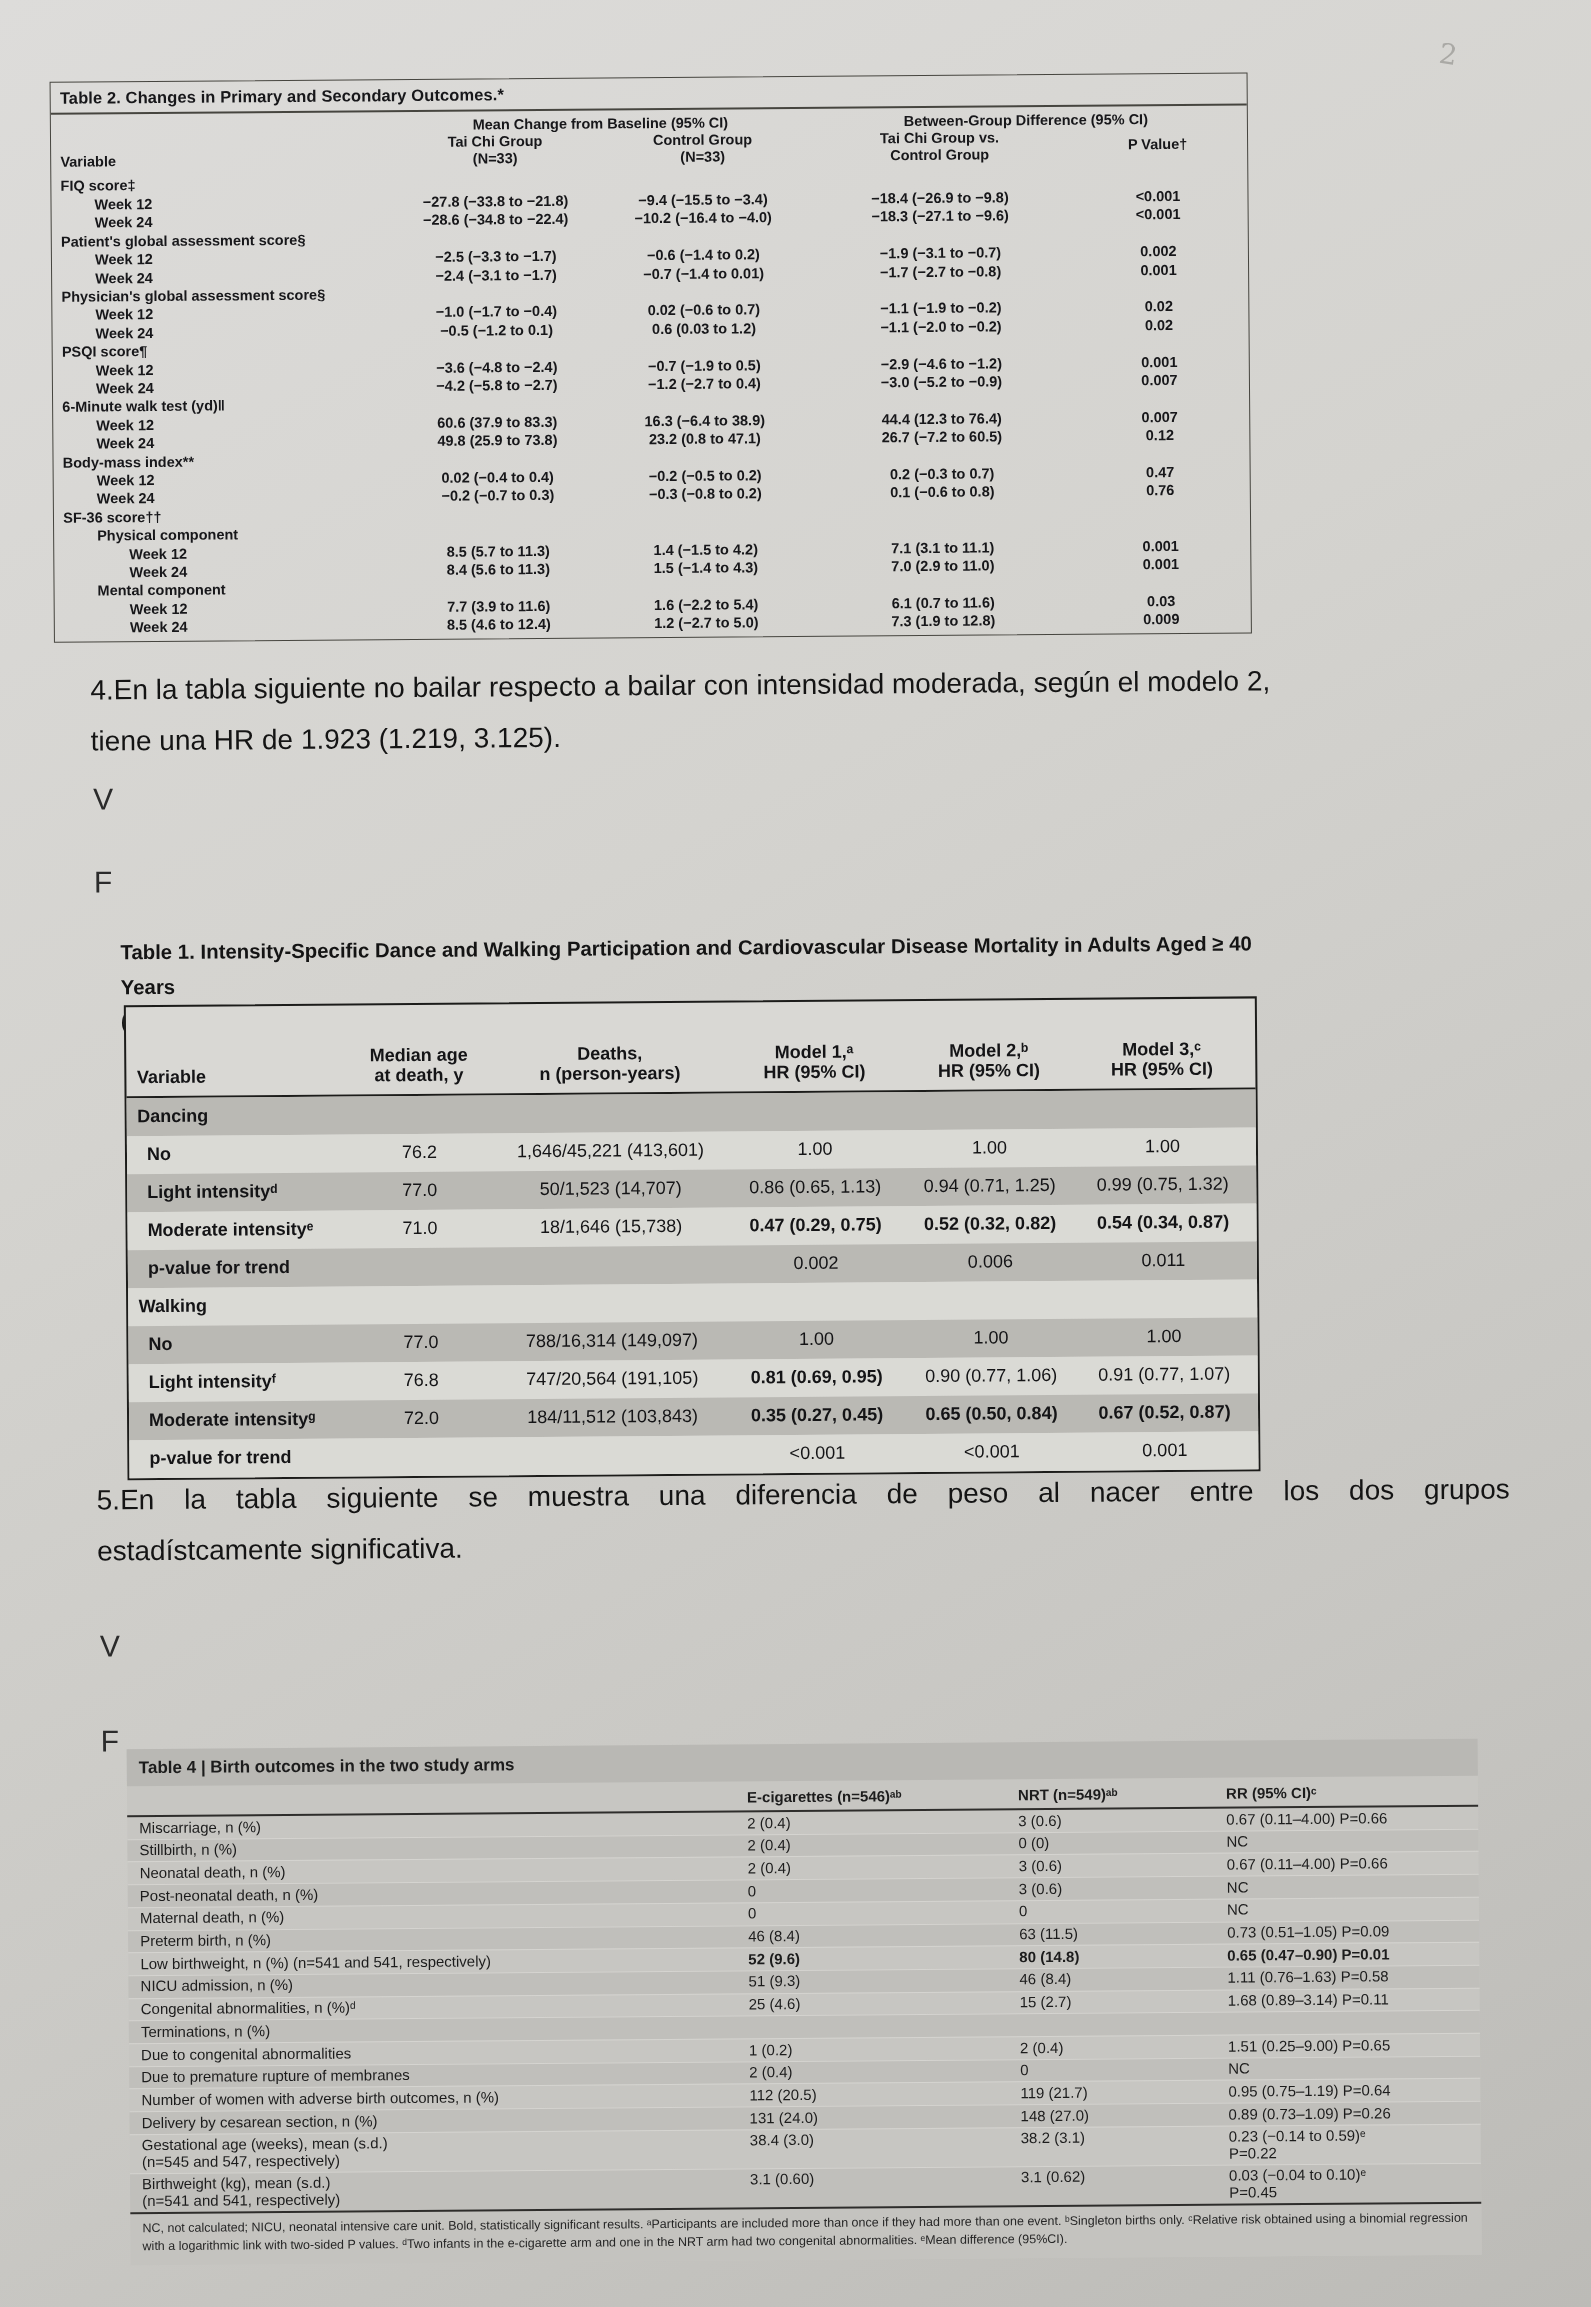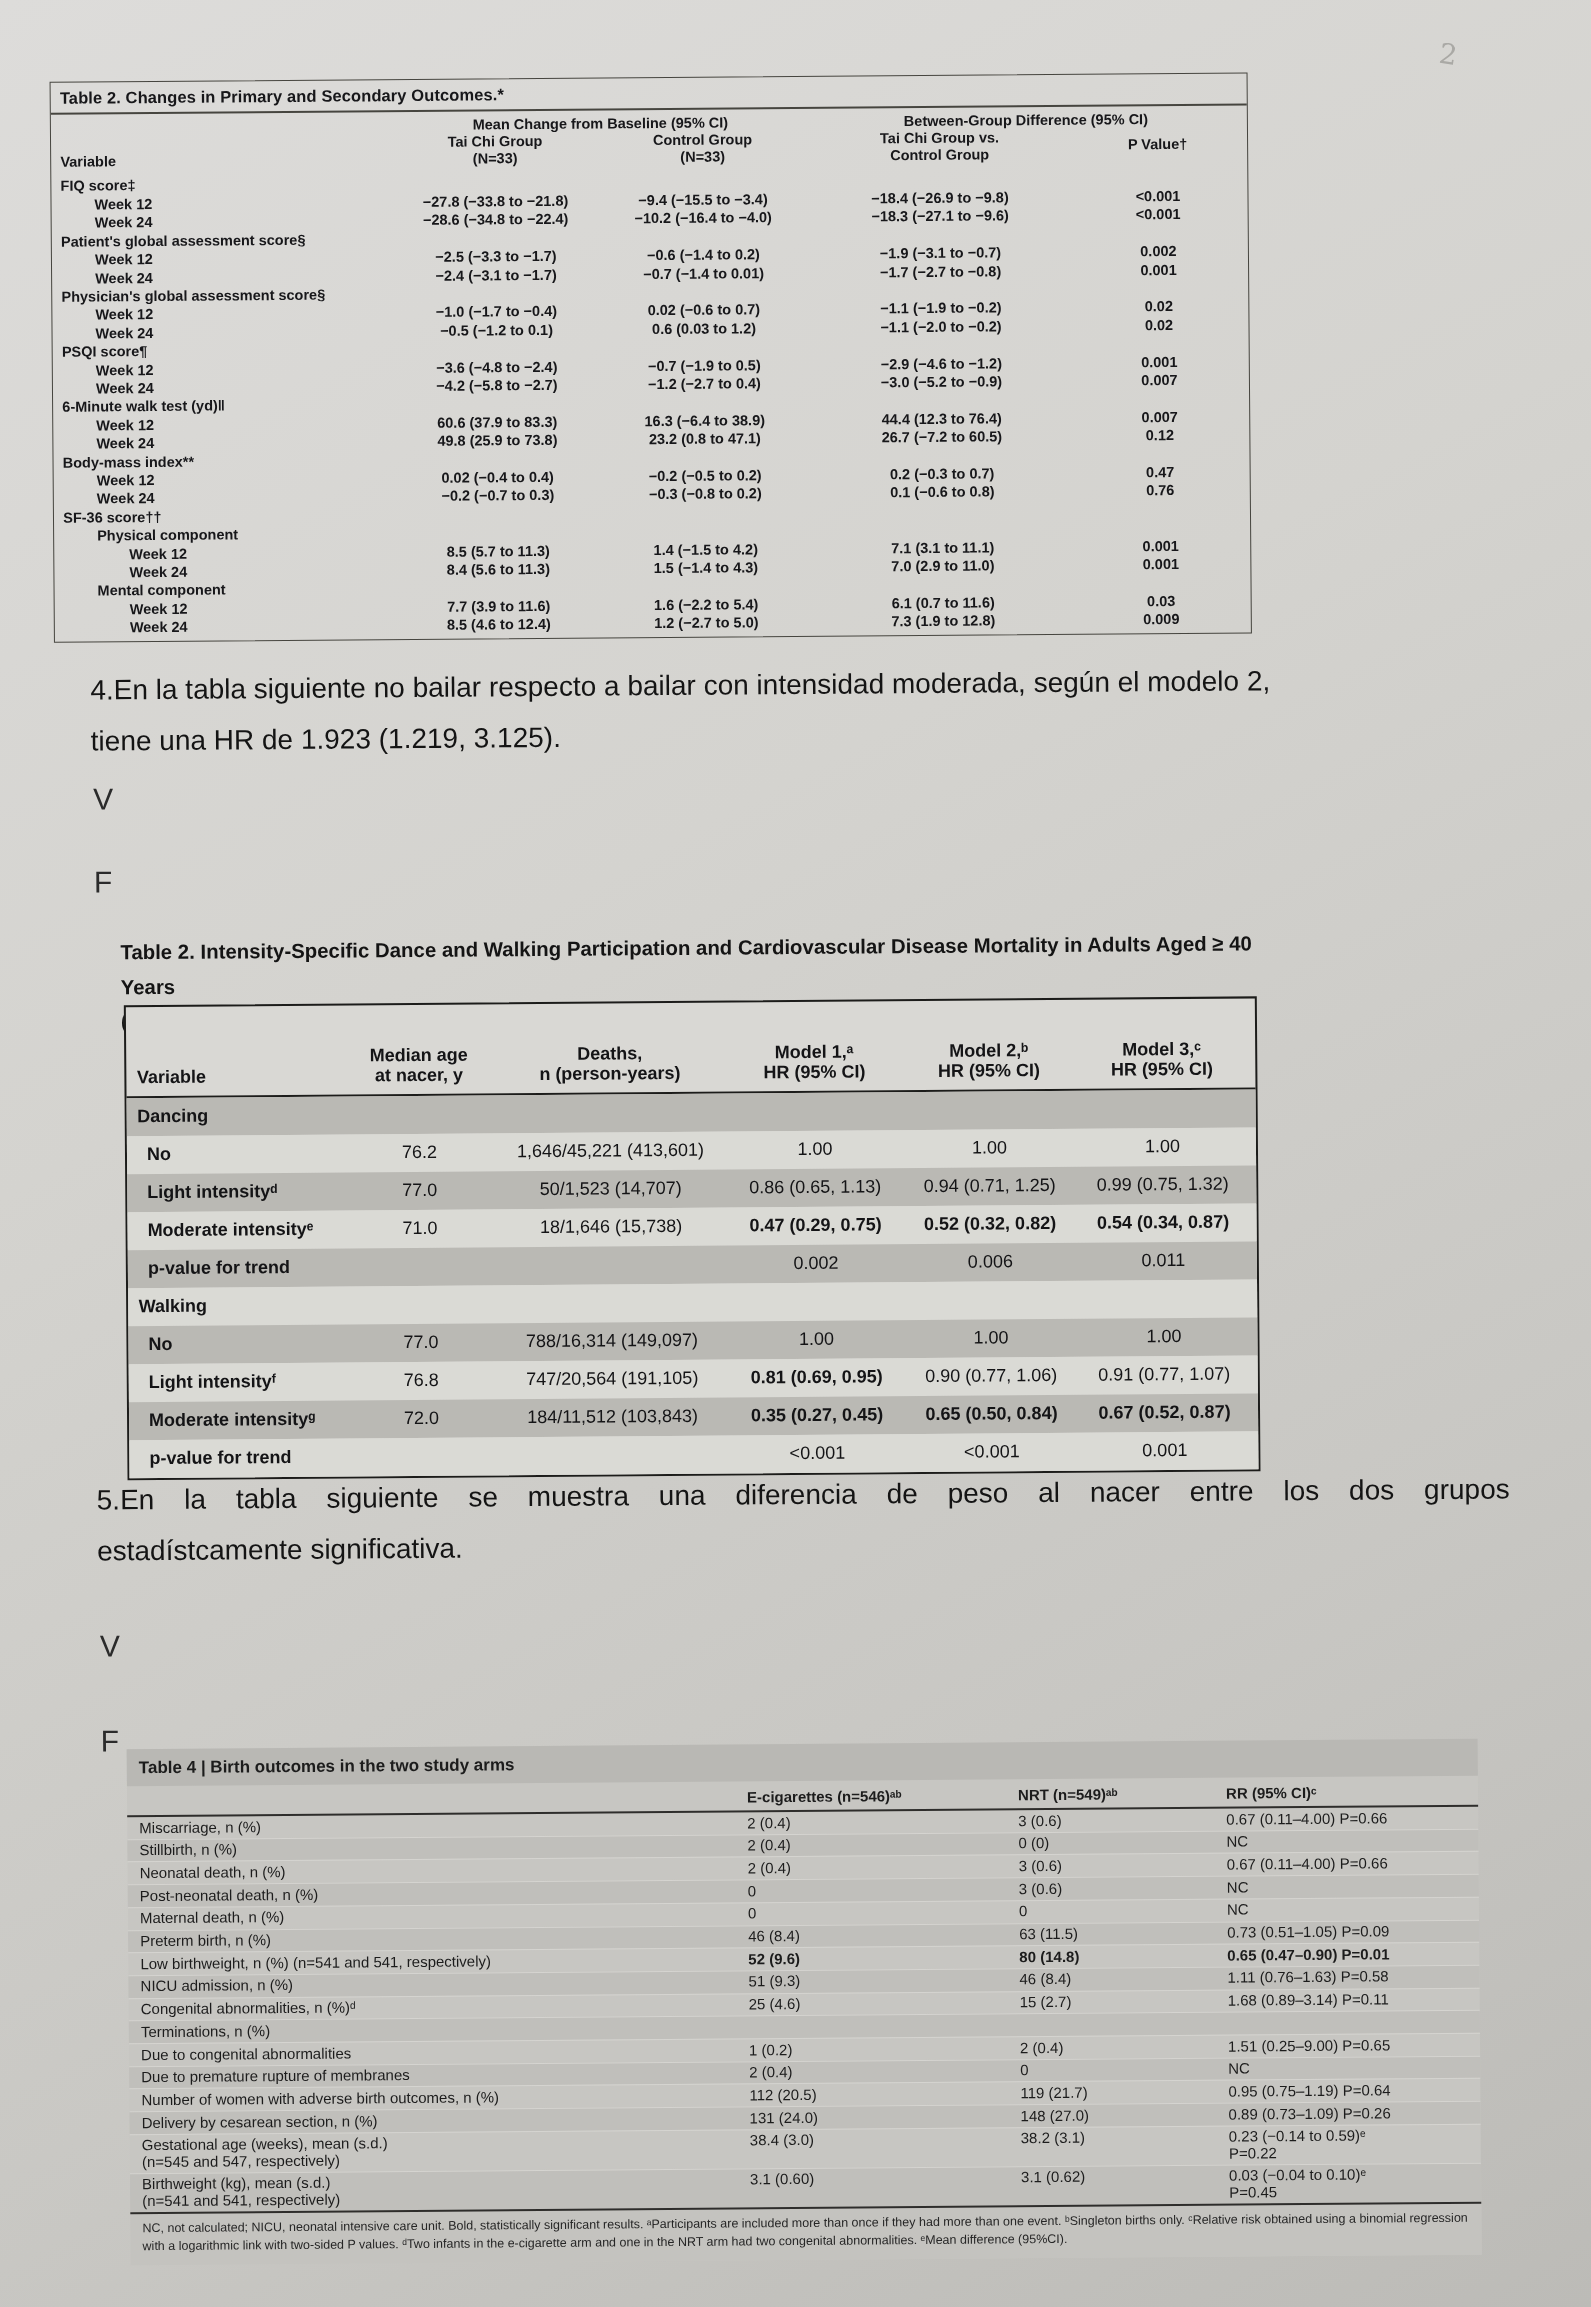--- a/index.html
+++ b/index.html
@@ -242,29 +242,29 @@
     </section>
 
     <div class="q" style="top:660px;">
       <span class="lblock">4.En la tabla siguiente no bailar respecto a bailar con intensidad moderada, según el modelo 2,</span>
       <span class="lblock">tiene una HR de 1.923 (1.219, 3.125).</span>
     </div>
     <div class="opt" style="top:777px;">V</div>
     <div class="opt" style="top:860px;">F</div>
 
     <div class="t2-titlewrap">
-      <span>Table 2.</span>
+      <span>Table 1.</span>
       <span>Intensity-Specific Dance and Walking Participation and Cardiovascular Disease Mortality in Adults Aged ≥ 40 Years</span>
       <div>(N=48,390)</div>
     </div>
     <section class="t2">
       <div class="t2-head">
         <div class="v">Variable</div>
         <div class="c">Median age
-at nacer, y</div>
+at death, y</div>
         <div class="c">Deaths,
 n (person-years)</div>
         <div class="c">Model 1,ᵃ
 HR (95% CI)</div>
         <div class="c">Model 2,ᵇ
 HR (95% CI)</div>
         <div class="c">Model 3,ᶜ
 HR (95% CI)</div>
       </div>
       <div>

